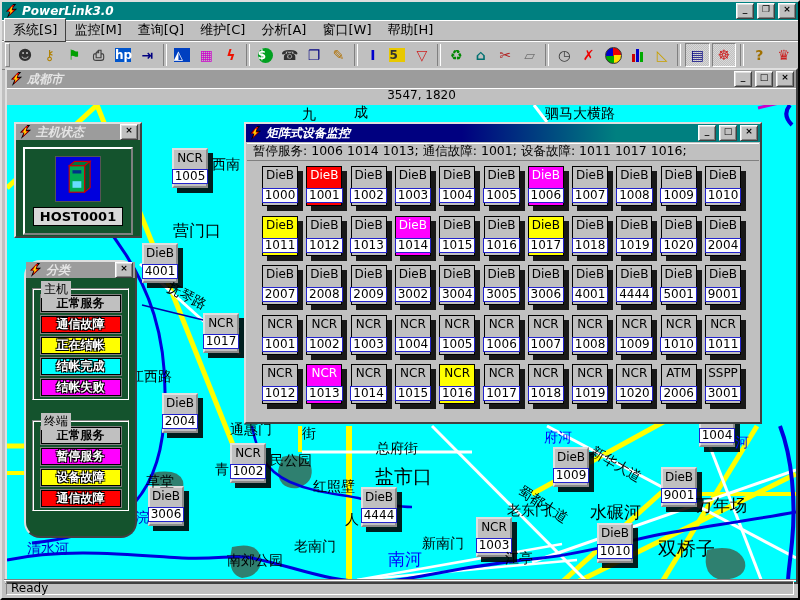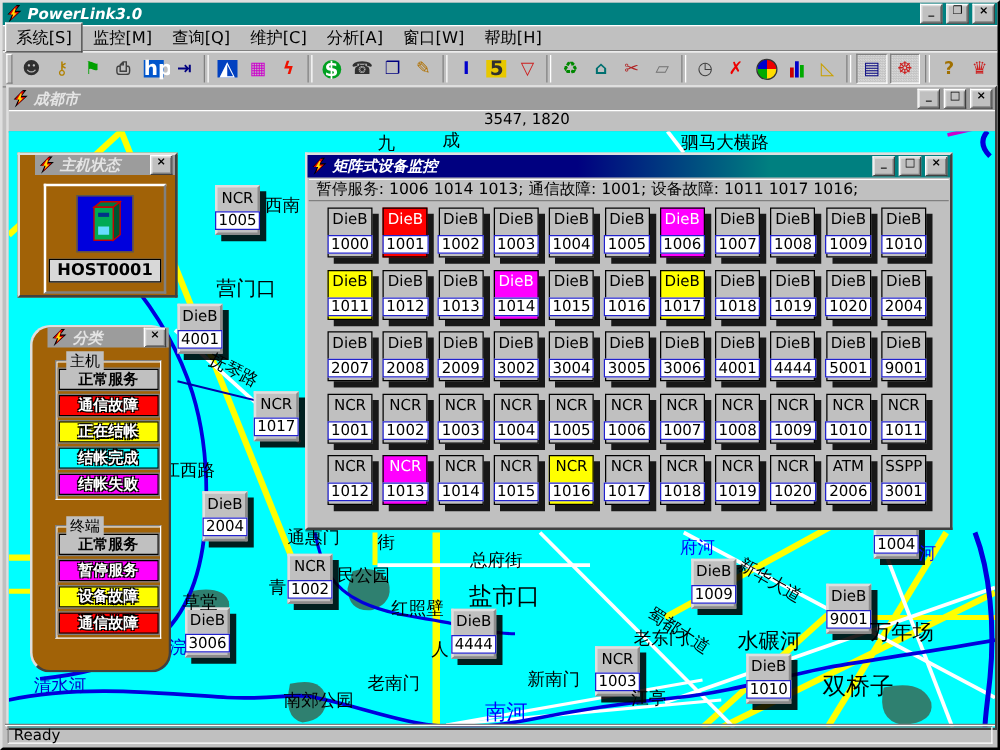--- a/index.html
+++ b/index.html
@@ -23,21 +23,21 @@
   .menu-item.first{border:1px solid;border-color:#fff #404040 #404040 #fff;background:#c0c0c0;}
   
   #toolbar{height:28px;display:flex;align-items:center;padding:0 2px;border-bottom:1px solid #808080;box-shadow:0 1px 0 #fff inset;}
   .tool-grip{width:3px;height:22px;margin:0 3px 0 1px;border:1px solid;border-color:#fff #808080 #808080 #fff;}
   .tool-sep{width:2px;height:22px;margin:0 3px;border-left:1px solid #808080;border-right:1px solid #fff;}
   .tool-btn{width:24px;height:22px;display:flex;align-items:center;justify-content:center;margin:0 1px;
             background:#c0c0c0;}
   .tool-btn.pressed{border:1px solid;border-color:#808080 #fff #fff #808080;
             background:repeating-conic-gradient(#d9d9d9 0% 25%,#c0c0c0 0% 50%);background-size:2px 2px;}
   .tool-glyph{font-size:14px;line-height:1;}
-  .tool-glyph.badge{display:inline-block;width:16px;height:14px;line-height:14px;text-align:center;font-size:16px;font-weight:bold;}
+  .tool-glyph.badge{display:inline-block;width:16px;height:14px;line-height:14px;text-align:left;font-size:12px;font-weight:bold;}
   .tool-glyph.round{border-radius:50%;width:15px;height:15px;line-height:15px;}
   .shape-pie{width:15px;height:15px;border-radius:50%;border:1px solid #333;
              background:conic-gradient(#e00 0 25%,#fd0 0 50%,#0a0 0 75%,#00c 0 100%);}
   .shape-bars{display:flex;align-items:flex-end;gap:1px;height:14px;}
   .shape-bars i{display:block;width:3px;background:#00c;}
   .shape-bars i:nth-child(1){height:8px;background:#c00;}
   .shape-bars i:nth-child(2){height:13px;background:#00c;}
   .shape-bars i:nth-child(3){height:10px;background:#0a0;}
   
   #map-window{position:absolute;left:3px;top:66px;width:793px;height:516px;
@@ -53,21 +53,21 @@
           justify-content:space-between;padding:2px 1px;box-sizing:border-box;}
   .device.on-map{border:2px outset #dfdfdf;}
   .dev-type{font-size:12px;line-height:13px;}
   .dev-id{background:#fff;color:#000;border:1px solid #2222cc;font-size:12px;line-height:13px;
           padding:0 2px;min-width:26px;text-align:center;}
   .st-normal{background:#c0c0c0;color:#000;}
   .st-paused{background:#ff00ff;color:#fff;}
   .st-comm{background:#ff0000;color:#fff;}
   .st-fault{background:#ffff00;color:#000;}
   
-  .float-win{position:absolute;background:#a16207;border:2px solid;border-color:#dfdfdf #404040 #404040 #dfdfdf;box-sizing:border-box;padding-left:12px;}
+  .float-win{position:absolute;background:#14532d;border:2px solid;border-color:#dfdfdf #404040 #404040 #dfdfdf;box-sizing:border-box;}
   #host-window{left:12px;top:120px;width:128px;height:116px;z-index:5;}
   #host-panel{margin:7px;height:84px;border:2px solid;border-color:#fff #808080 #808080 #fff;
               display:flex;flex-direction:column;align-items:center;justify-content:center;gap:5px;}
   #host-icon{width:44px;height:44px;border:1px solid #555;}
   #host-label{border:1px solid #000;background:#d8d8d8;font-weight:bold;font-size:13px;padding:0 6px;line-height:17px;}
   #legend-window{left:22px;top:258px;width:113px;height:278px;z-index:6;border-radius:16px;}
   .lg-group{margin:3px 6px 20px 6px;border:1px solid;border-color:#808080 #fff #fff #808080;
             box-shadow:1px 1px 0 #fff inset;padding:2px 0 3px 0;position:relative;}
   .lg-title{position:absolute;top:-8px;left:8px;background:#c0c0c0;padding:0 3px;font-size:12px;}
   .lg-group{margin-top:10px;}
@@ -340,21 +340,21 @@
           <span class="map-label" style="left: 368px; top: 359px; font-size: 19px;">盐市口</span>
           <span class="map-label" style="left: 208px; top: 356px;">青</span>
           <span class="map-label" style="left: 139px; top: 368px;">草堂</span>
           <span class="map-label" style="left: 128px; top: 404px; color: rgb(0, 0, 204);">浣</span>
           <span class="map-label" style="left: 338px; top: 406px;">人</span>
           <span class="map-label" style="left: 287px; top: 433px;">老南门</span>
           <span class="map-label" style="left: 415px; top: 430px;">新南门</span>
           <span class="map-label" style="left: 500px; top: 397px;">老东门</span>
           <span class="map-label" style="left: 220px; top: 447px;">南郊公园</span>
           <span class="map-label" style="left: 498px; top: 445px;">江亭</span>
-          <span class="map-label" style="left: 381px; top: 453px; font-size: 17px; color: rgb(0, 0, 255);">南河</span>
+          <span class="map-label" style="left: 381px; top: 443px; font-size: 17px; color: rgb(0, 0, 255);">南河</span>
           <span class="map-label" style="left: 20px; top: 435px; color: rgb(0, 0, 204);">清水河</span>
           <span class="map-label" style="left: 537px; top: 324px; color: rgb(0, 0, 255);">府河</span>
           <span class="map-label" style="left: 728px; top: 329px; color: rgb(0, 0, 255);">河</span>
           <span class="map-label" style="left: 589px; top: 338px; transform: rotate(30deg);">新华大道</span>
           <span class="map-label" style="left: 517px; top: 377px; transform: rotate(33deg);">蜀都大道</span>
           <span class="map-label" style="left: 583px; top: 396px; font-size: 17px;">水碾河</span>
           <span class="map-label" style="left: 689px; top: 389px; font-size: 17px;">万年场</span>
           <span class="map-label" style="left: 651px; top: 431px; font-size: 19px;">双桥子</span>
         </div>
     </div>

